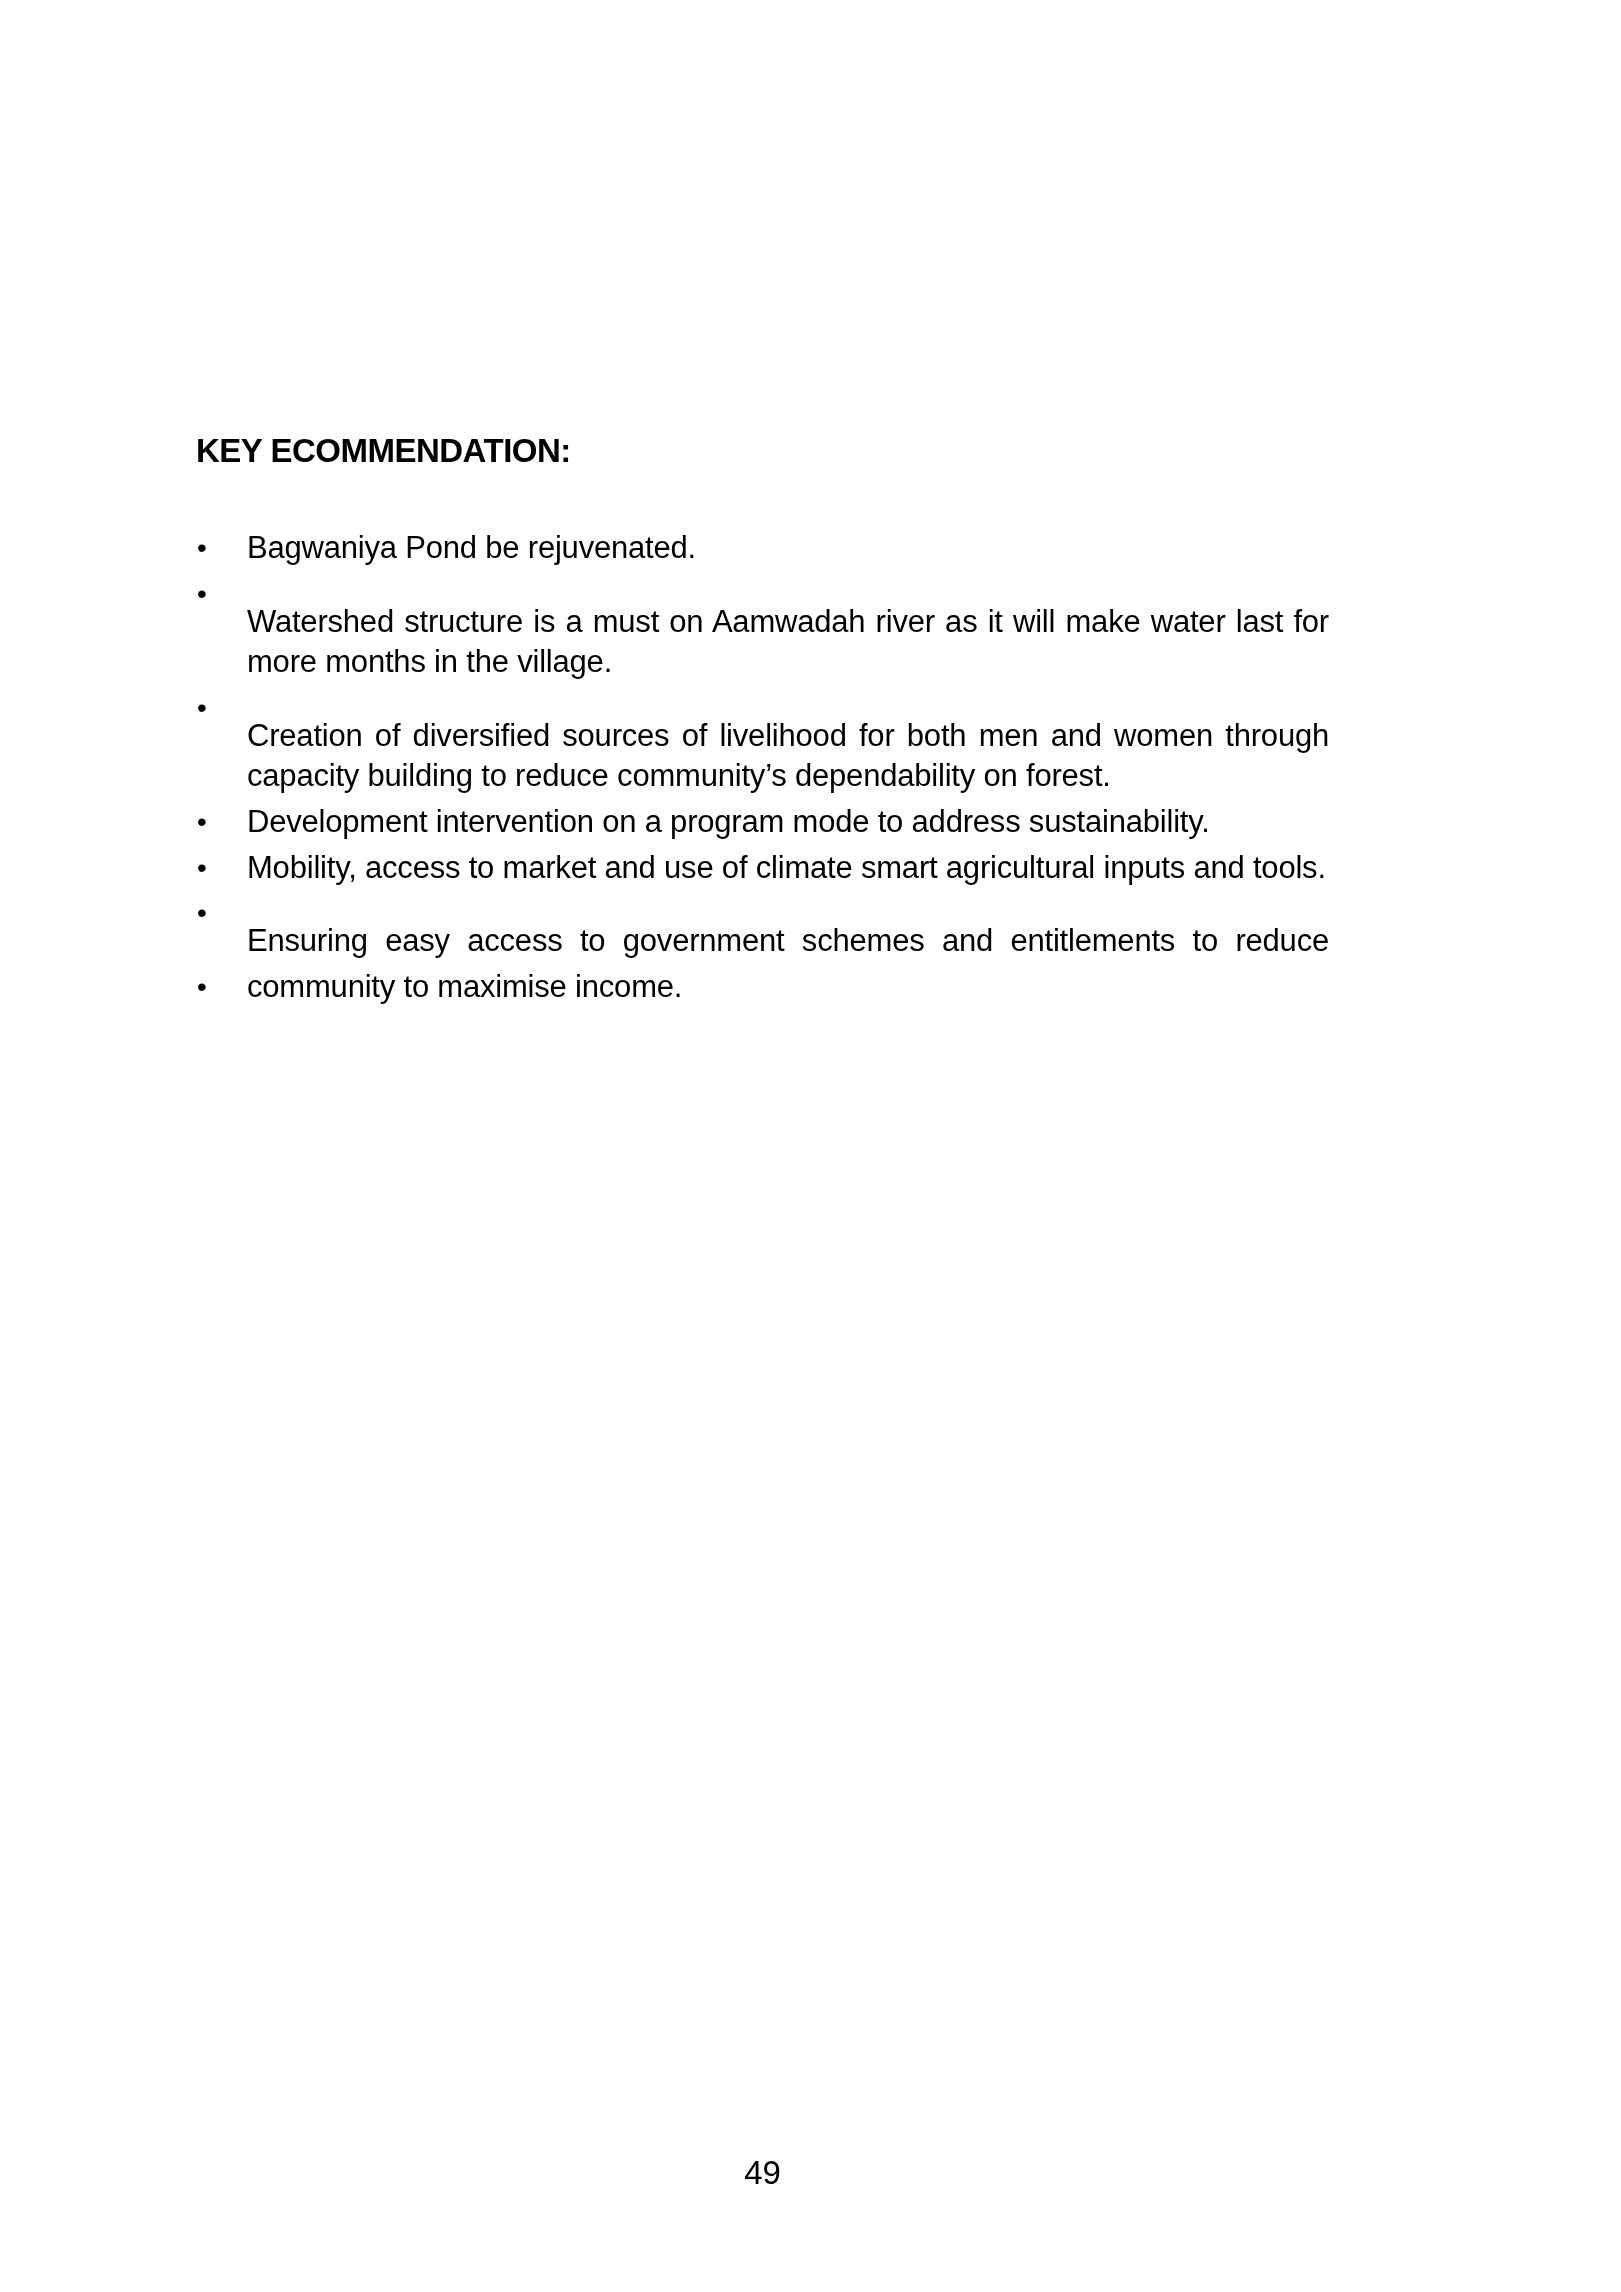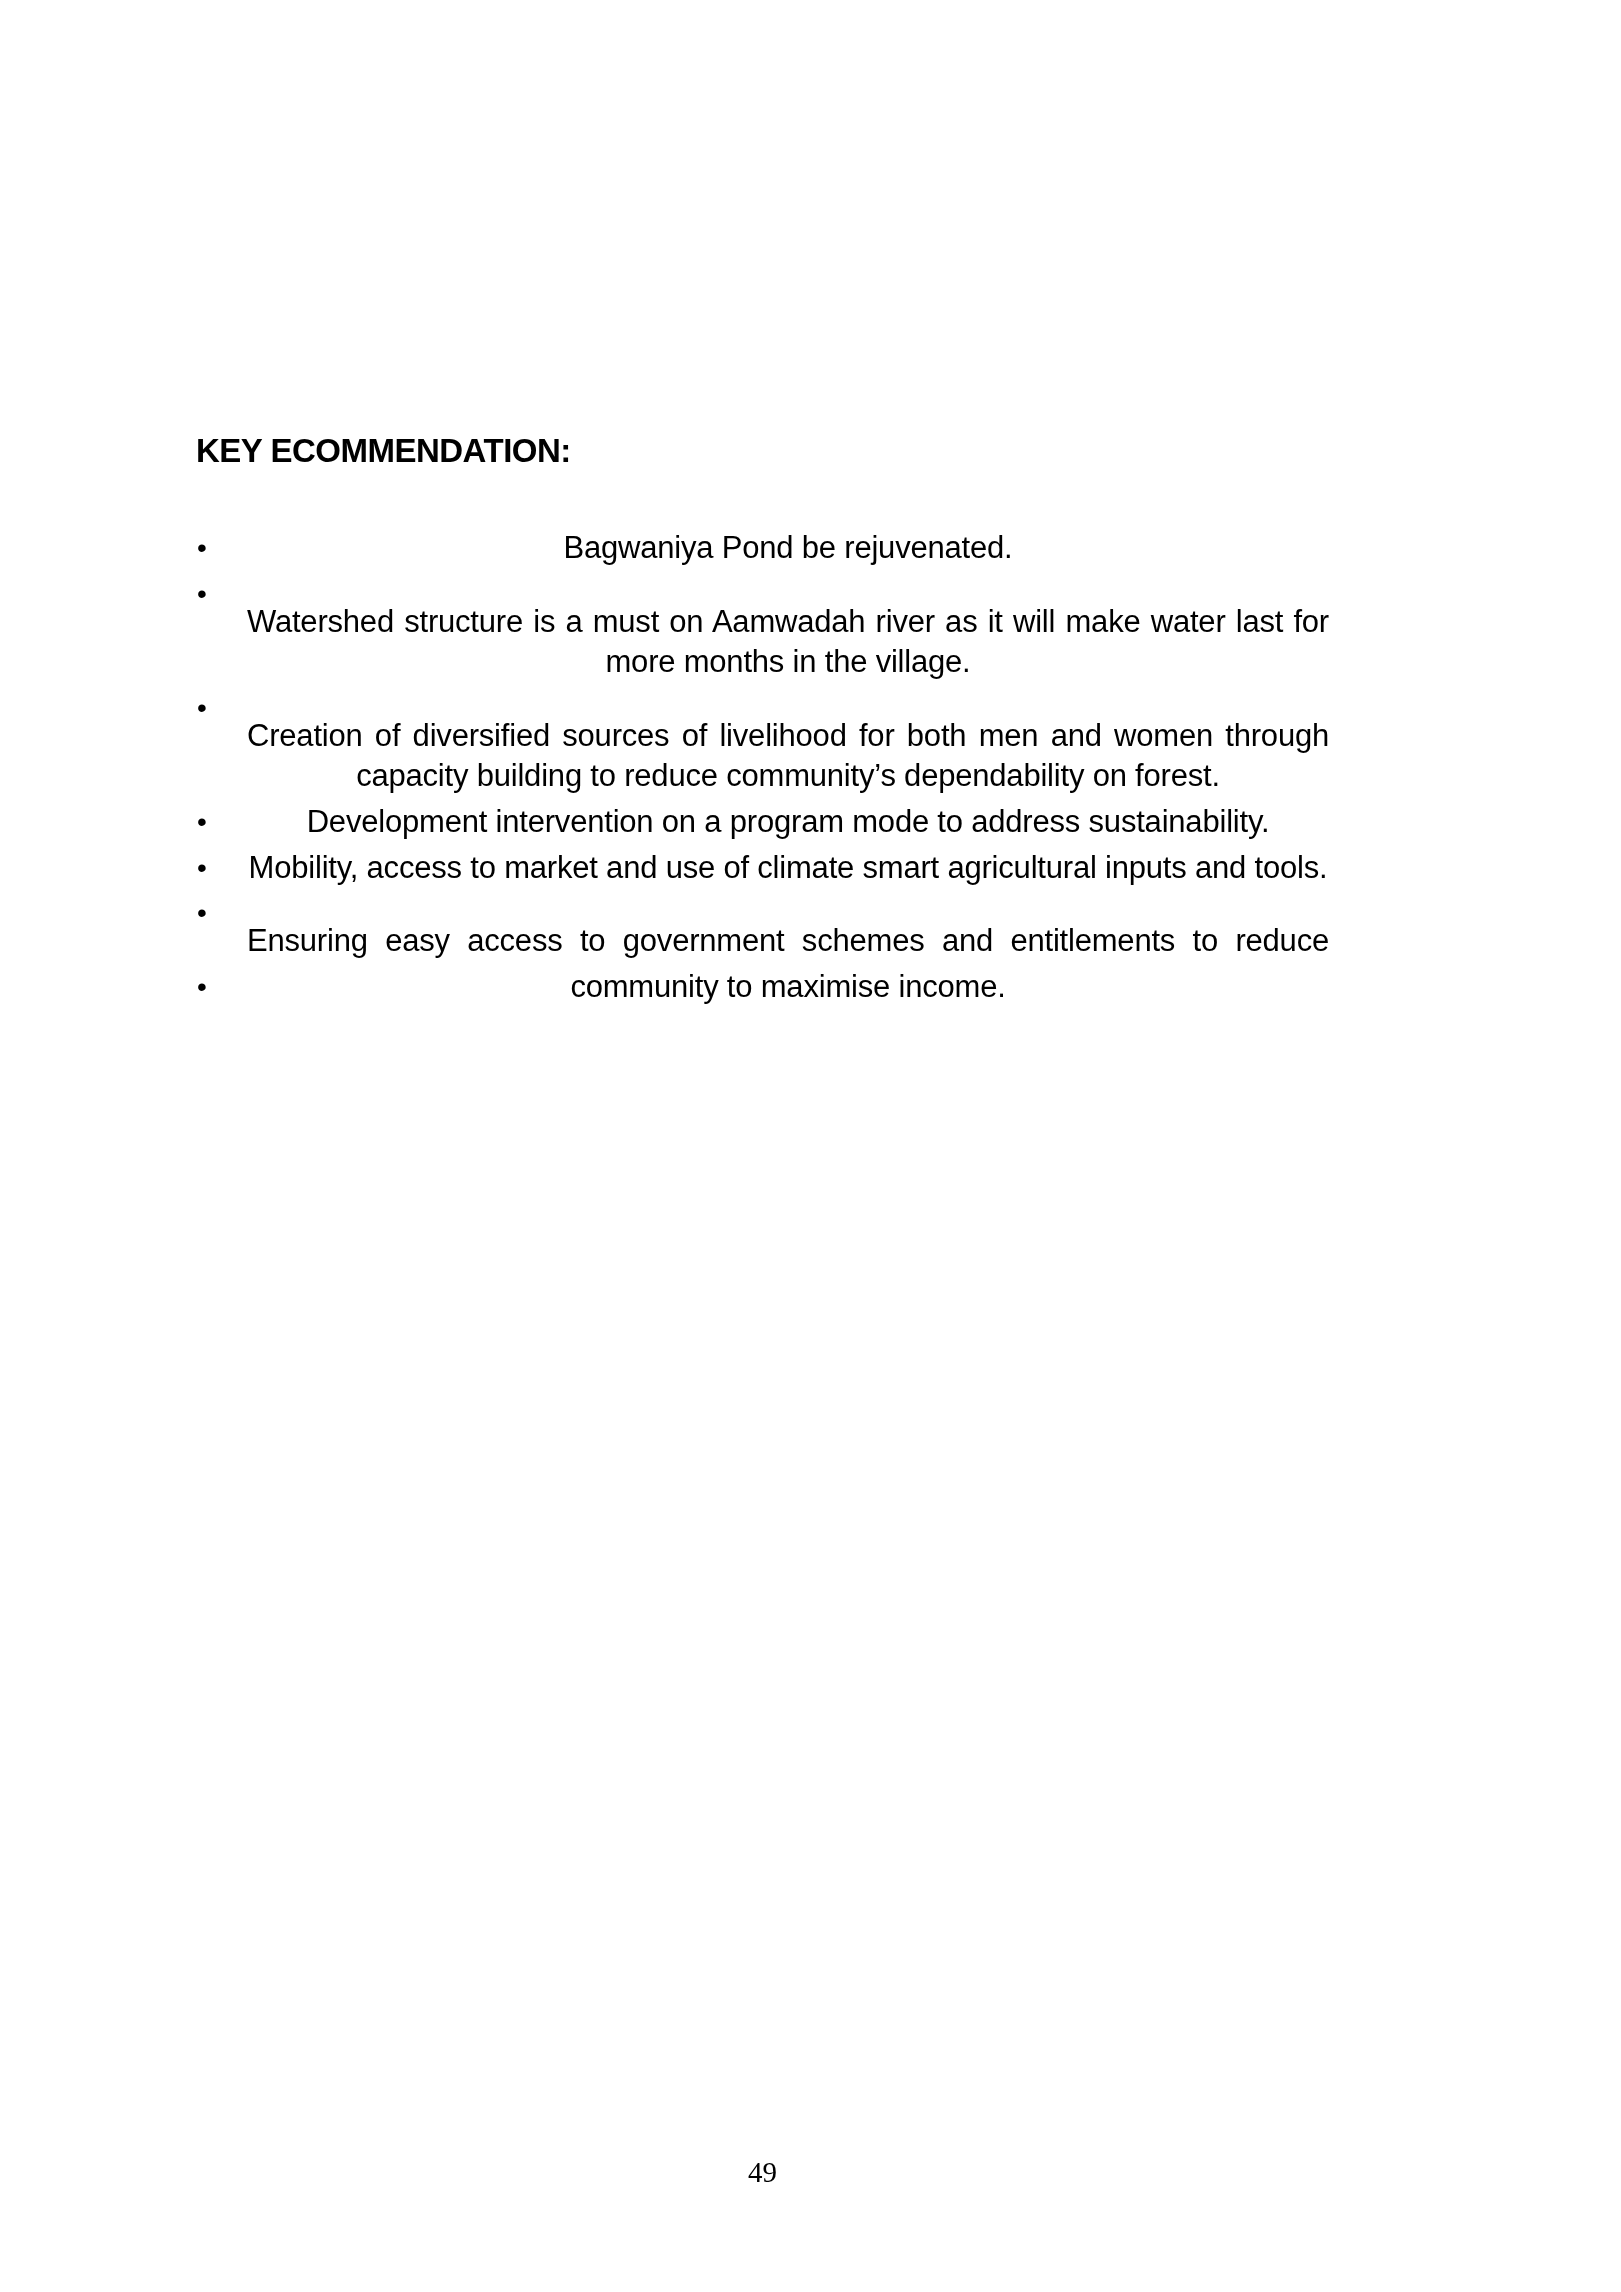--- a/index.html
+++ b/index.html
@@ -50,37 +50,36 @@
   }
   .bullet-text {
     flex: 1 1 auto;
     min-width: 0;
     font-size: 31px;
     letter-spacing: -0.2px;
   }
   .line {
     line-height: 40px;
     white-space: nowrap;
-    text-align: center;
+    text-align: left;
   }
   .line.just {
     white-space: normal;
     text-align: justify;
     text-align-last: justify;
     margin-top: 28px;
   }
   .pageno {
     position: absolute;
     left: 196px;
     top: 2154px;
     width: 1133px;
     text-align: center;
-    font-size: 29px;
+    font-size: 33px;
     line-height: 37px;
-    font-family: Liberation Serif, serif;
   }
 </style>
 </head>
 <body>
 
 <div class="page">
   <h1 class="heading">KEY ECOMMENDATION:</h1>
 
   <div class="list" id="bullet-list">
       <div class="bullet">

